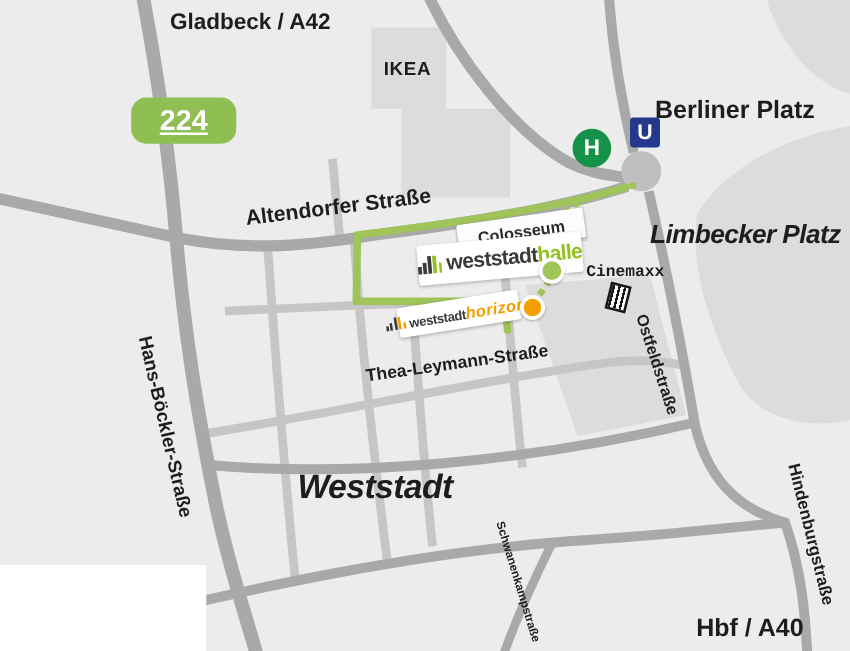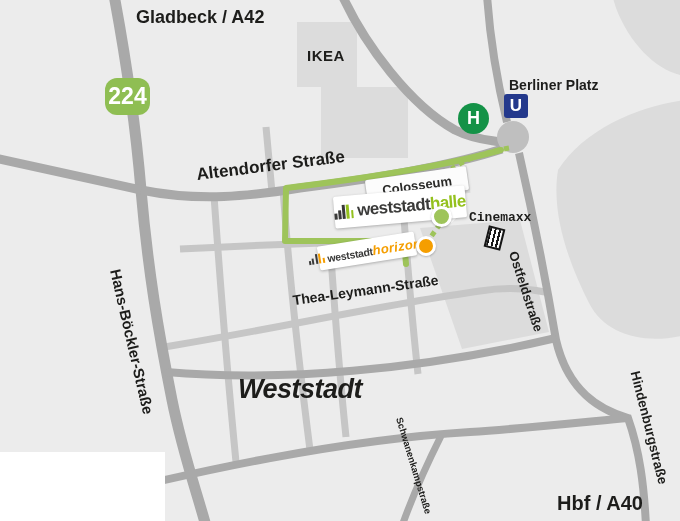--- a/index.html
+++ b/index.html
@@ -73,32 +73,33 @@
 
     <circle cx="513" cy="137" r="16" fill="#bfbfbf"></circle>
 
     <path d="M 501,150 C 445,166 360,179 286,188 L 285,241 L 404,241 L 406,264" fill="none" stroke="#9ec45a" stroke-width="6" stroke-linejoin="round" stroke-linecap="round"></path>
 
     <path d="M 509,148 C 486,152 466,159 453,168 L 452,198 L 443,213 M 440,224 L 428,241" fill="none" stroke="#9ec45a" stroke-width="5" stroke-dasharray="5 4.5" stroke-linecap="butt"></path>
   </svg>
 
   <div class="lbl" style="left:136px;top:7px;font-size:18px;">Gladbeck / A42</div>
   <div class="lbl" style="left:307px;top:47px;font-size:15px;letter-spacing:.5px;text-align:center;">IKEA</div>
-  <div class="lbl" style="left:469px;top:77px;font-size:14px;padding-left:40px;">Berliner Platz</div>
+  <div class="lbl" style="left:484px;top:77px;font-size:20px;padding-left:40px;">Berliner Platz</div>
   <div class="lbl" style="left:196px;top:156px;font-size:17px;transform:rotate(-7deg);">Altendorfer Straße</div>
+  <div class="lbl big-italic" style="left:520px;top:176px;font-size:21px;">Limbecker Platz</div>
   <div class="lbl" style="left:469px;top:210px;font-size:13px;font-family:Liberation Mono, monospace;">Cinemaxx</div>
   <div class="lbl" style="left:471px;top:284px;width:110px;text-align:center;font-size:13px;transform:rotate(72deg);">Ostfeldstraße</div>
   <div class="lbl" style="left:292px;top:282px;font-size:14px;transform:rotate(-8deg);">Thea-Leymann-Straße</div>
   <div class="lbl" style="left:37px;top:333px;width:190px;text-align:center;font-size:15px;transform:rotate(77deg);">Hans-Böckler-Straße</div>
   <div class="lbl big-italic" style="left:238px;top:374px;font-size:27px;">Weststadt</div>
   <div class="lbl" style="left:359px;top:460px;width:110px;text-align:center;font-size:9.5px;transform:rotate(73deg);">Schwanenkampstraße</div>
   <div class="lbl" style="left:579px;top:420px;width:140px;text-align:center;font-size:13.5px;transform:rotate(76deg);">Hindenburgstraße</div>
   <div class="lbl" style="left:557px;top:492px;font-size:20px;">Hbf / A40</div>
 
-  <div class="badge" style="left:105px;top:78px;width:45px;height:37px;">224</div>
+  <div class="badge" style="left:105px;top:78px;width:84px;height:37px;text-decoration:underline;">224</div>
 
   <div class="stopH" style="left:458px;top:103px;">H</div>
   <div class="stopU" style="left:504px;top:94px;">U</div>
 
   <div class="whitebox colosseum" style="left:366px;top:173px;width:102px;height:24px;transform:rotate(-8deg);">
     <span>Colosseum</span>
   </div>
 
   <div class="tail" style="left:448px;top:205px;border-width:8px 0 8px 16px;border-color:transparent transparent transparent #fff;transform:rotate(-20deg);"></div>
   <div class="whitebox" style="left:334px;top:191px;width:132px;height:32px;transform:rotate(-5deg);">

